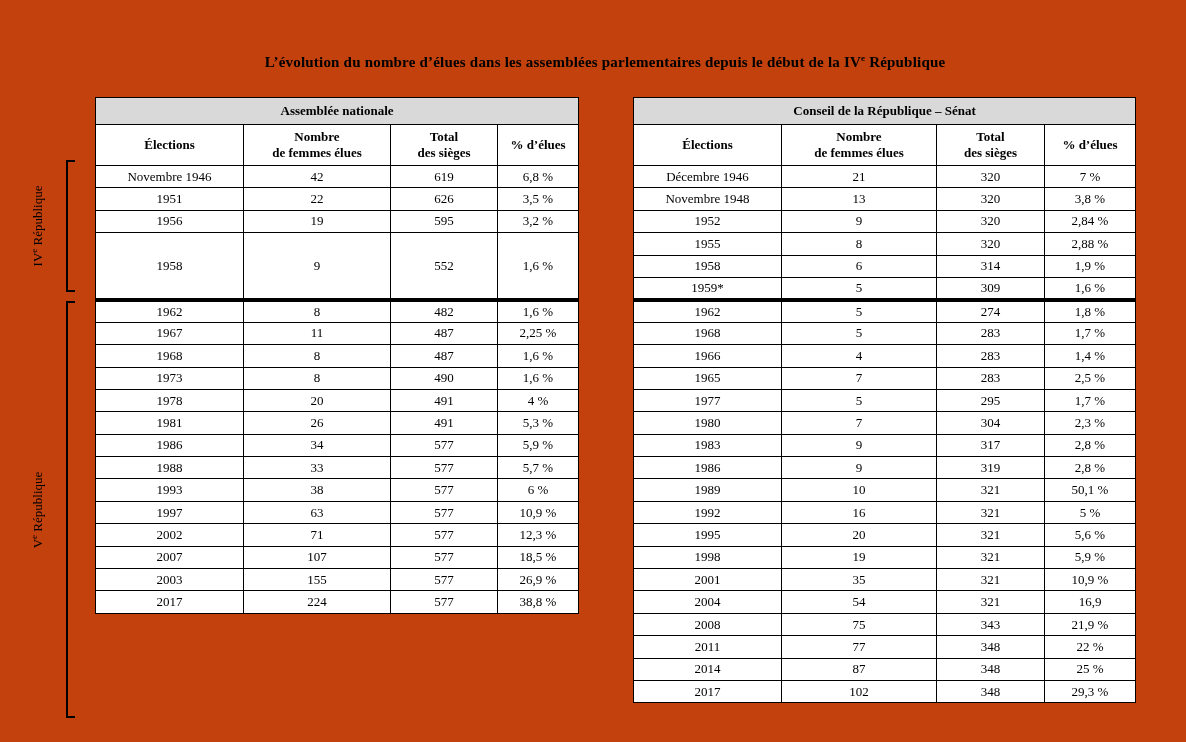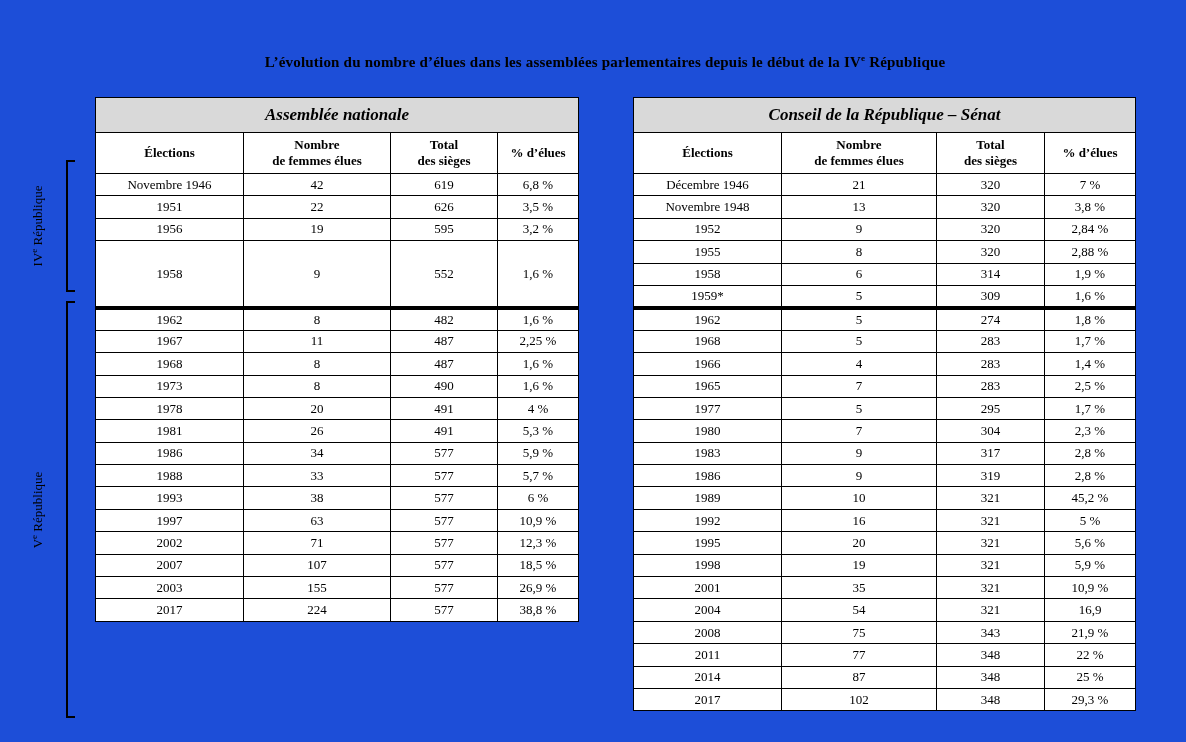--- a/index.html
+++ b/index.html
@@ -2,41 +2,41 @@
 <html style="--table_header_bg: #d9d9d9; --border_color: #000000;"><head>
 <meta charset="utf-8">
 <style>
   * { margin:0; padding:0; box-sizing:border-box; }
   html,body { background:#ffffff; }
   body {
     width:1186px; height:742px; position:relative;
     font-family:"Liberation Serif", serif; color:#000;
     overflow:hidden;
   }
-  .page { position:absolute; inset:0; background:#1d4ed8; }
+  .page { position:absolute; inset:0; background:#c2410c; }
 
   .page-title {
     position:absolute; top:54px; left:75px; width:1060px;
     text-align:center; font-weight:bold; font-size:15px;
     letter-spacing:0.2px;
   }
   sup { font-size:9px; vertical-align:super; line-height:0; }
 
   table {
     position:absolute; border-collapse:collapse; table-layout:fixed;
     background:#fff;
   }
   th, td {
     border:1px solid var(--border_color, #000);
     text-align:center; vertical-align:middle;
     font-size:13px; padding:1px 3px; overflow:hidden;
   }
   tr.tbl-title th {
     background:var(--table_header_bg, #d9d9d9);
-    font-weight:bold; height:35px; font-size:17px;font-style:italic;
+    font-weight:bold; height:27px; font-size:13px;
   }
   tr.cols th { height:41px; font-weight:bold; background:#fff; line-height:1.25; }
   tbody td { height:22.4px; font-weight:normal; }
   .l2:empty { display:none; }
 
   tbody.section-v tr:first-child td { border-top:4px solid var(--border_color, #000); }
 
   #t-left  { left:95px;  top:97px; width:483px; }
   #t-right { left:633px; top:97px; width:502px; }
   
@@ -329,21 +329,21 @@
         <tr>
           <td>1986</td>
           <td>9</td>
           <td>319</td>
           <td>2,8 %</td>
         </tr>
         <tr>
           <td>1989</td>
           <td>10</td>
           <td>321</td>
-          <td>45,2 %</td>
+          <td>50,1 %</td>
         </tr>
         <tr>
           <td>1992</td>
           <td>16</td>
           <td>321</td>
           <td>5 %</td>
         </tr>
         <tr>
           <td>1995</td>
           <td>20</td>

